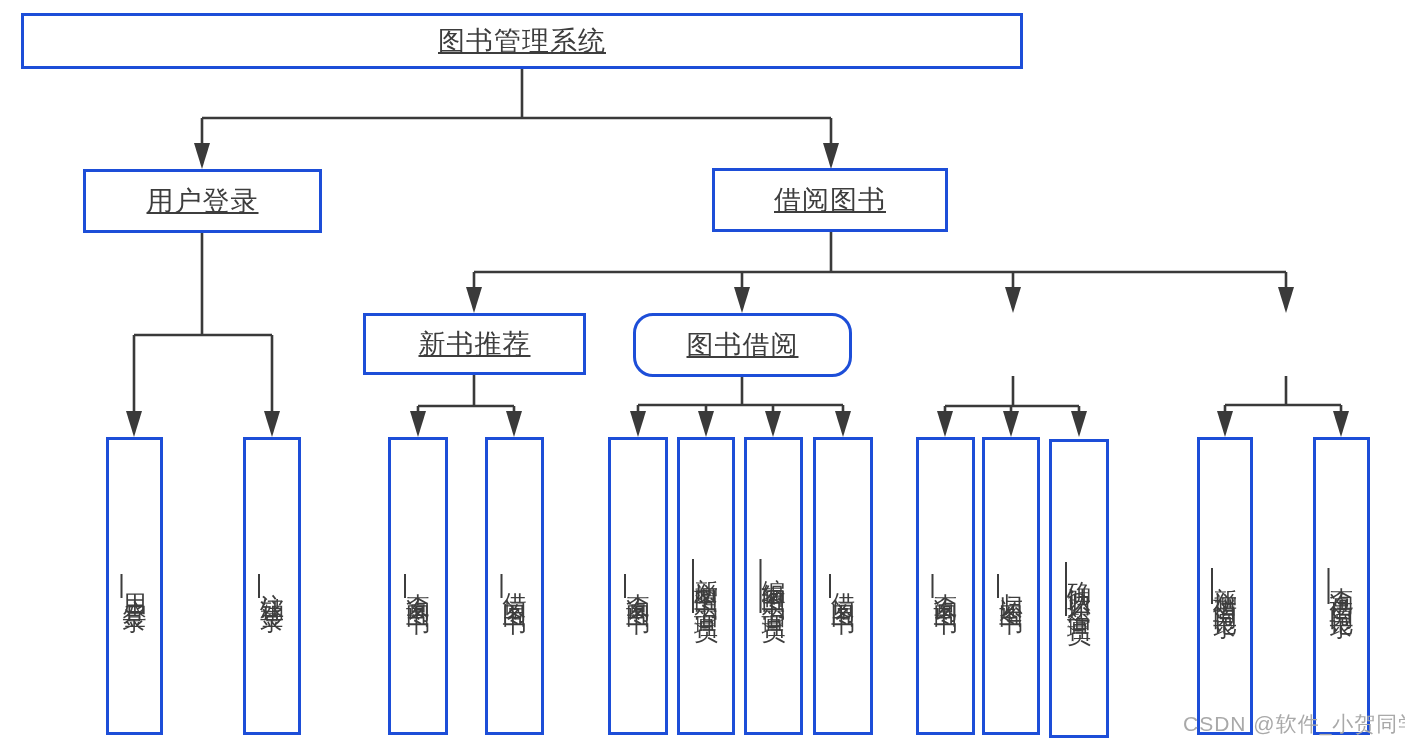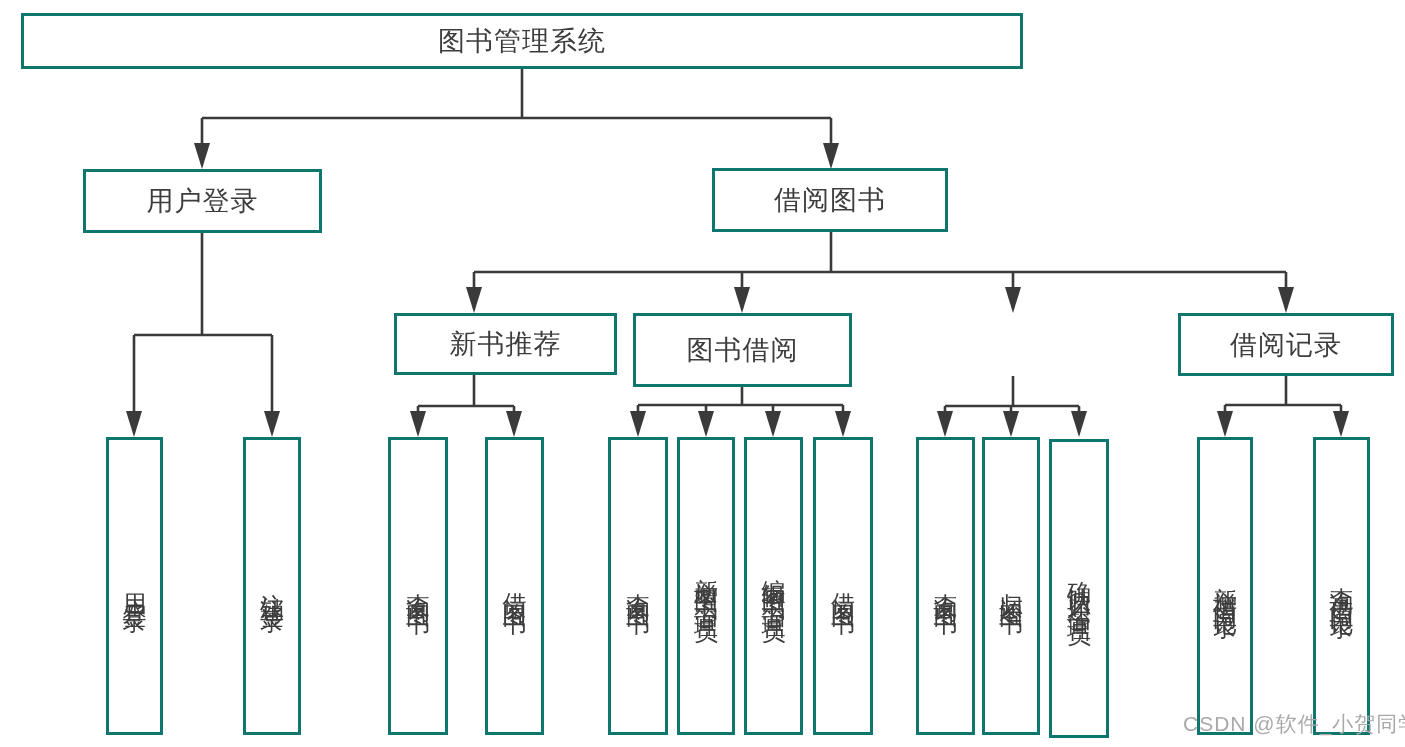--- a/index.html
+++ b/index.html
@@ -8,23 +8,23 @@
     width:1405px;height:747px;
     background:#ffffff;
     font-family:"Liberation Sans","DejaVu Sans",sans-serif;
     overflow:hidden;
   }
   .connectors{position:absolute;left:0;top:0;width:1405px;height:747px;}
   .node{
     position:absolute;
     box-sizing:border-box;
     background:#ffffff;
-    border:3px solid #0f766e;
+    border:3px solid #1d4ed8;
     color:#3d3d3d;
-    display:flex;align-items:center;justify-content:center;
+    display:flex;align-items:center;justify-content:center;text-decoration:underline;
   }
   .hnode{font-size:27px;letter-spacing:1px;white-space:nowrap;}
   .leaf{
     font-size:24px;
     writing-mode:vertical-rl;
     text-orientation:mixed;
     letter-spacing:6px;
     line-height:1;
   }
   .watermark{
@@ -69,23 +69,22 @@
       <path d="M 1286 376 L 1286 405 M 1225 405 L 1341 405 M 1225 405 L 1225 419 M 1341 405 L 1341 419" stroke="#3a3a3a" stroke-width="2.6" fill="none"></path>
       <polygon points="1217,411 1233,411 1225,437" fill="#3a3a3a"></polygon>
       <polygon points="1333,411 1349,411 1341,437" fill="#3a3a3a"></polygon>
     </svg>
 
   <div class="node hnode" style="left:21px;top:13px;width:1002px;height:56px;">图书管理系统</div>
 
   <div class="node hnode" style="left:83px;top:169px;width:239px;height:64px;">用户登录</div>
   <div class="node hnode" style="left:712px;top:168px;width:236px;height:64px;">借阅图书</div>
 
-  <div class="node hnode" style="left:363px;top:313px;width:223px;height:62px;margin-left:31px;">新书推荐</div>
-  <div class="node hnode" style="left:633px;top:313px;width:219px;height:74px;">图书借阅</div>
-  <div class="node hnode" style="left:1178px;top:313px;width:216px;height:63px;">借阅记录</div>
+  <div class="node hnode" style="left:363px;top:313px;width:223px;height:62px;">新书推荐</div>
+  <div class="node hnode" style="left:633px;top:313px;width:219px;height:64px;border-radius:20px;">图书借阅</div>
 
   <div class="node leaf" style="left:106px;top:437px;width:57px;height:298px;">用户登录</div>
   <div class="node leaf" style="left:243px;top:437px;width:58px;height:298px;">注销登录</div>
 
   <div class="node leaf" style="left:388px;top:437px;width:60px;height:298px;">查询图书</div>
   <div class="node leaf" style="left:485px;top:437px;width:59px;height:298px;">借阅图书</div>
 
   <div class="node leaf" style="left:608px;top:437px;width:60px;height:298px;">查询图书</div>
   <div class="node leaf" style="left:677px;top:437px;width:58px;height:298px;">新增图书（管理员）</div>
   <div class="node leaf" style="left:744px;top:437px;width:59px;height:298px;">编辑图书（管理员）</div>

